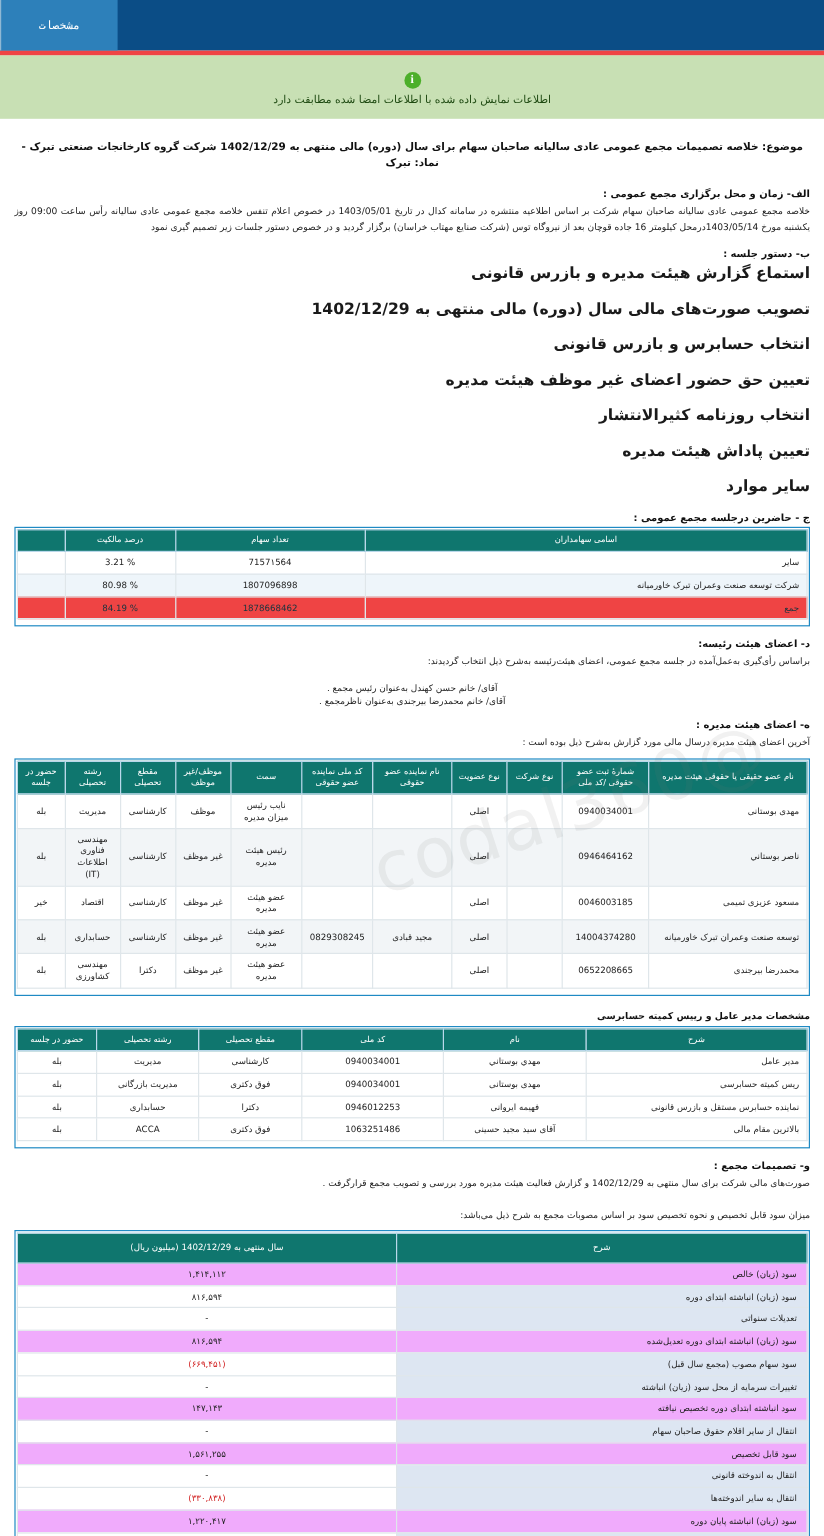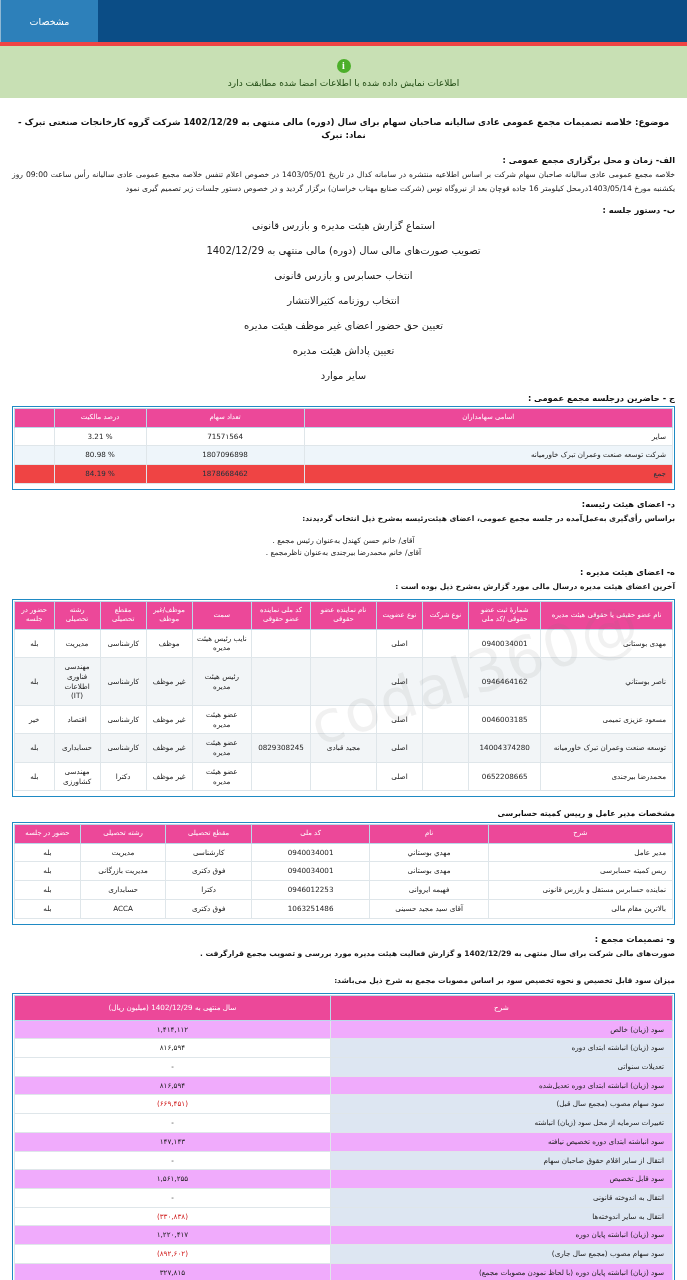--- a/index.html
+++ b/index.html
@@ -17,20 +17,21 @@
   }
 
   
   .topbar {
     height: 42px;
     background: #0b4d86;
     display: flex;
     flex-direction: row-reverse;
     align-items: flex-start;
     position: relative;
+    font-family: Liberation Mono, monospace;
   }
   .tab-active {
     background: #2d80ba;
     color: #ffffff;
     height: 42px;
     min-width: 98px;
     display: flex;
     align-items: center;
     justify-content: center;
     font-size: 9.5px;
@@ -78,59 +79,59 @@
     text-align: right;
   }
   .para {
     font-size: 7.6px;
     color: #1a1a1a;
     line-height: 1.85;
     text-align: justify;
     margin: 0 0 3px;
   }
   .agenda-line {
-    font-size: 10px;
+    font-size: 13px;
     color: #1a1a1a;
     line-height: 1.5;
     margin: 0 0 10px;
-    text-align: center;
+    text-align: right;
+    font-weight: bold;
   }
   .presidium-list { margin: 10px 0 4px; }
   .presidium-list div {
     font-size: 7.4px;
     color: #1a1a1a;
     line-height: 1.55;
     text-align: center;
   }
   .note-right {
     font-size: 7.5px;
     color: #1a1a1a;
     line-height: 1.75;
     text-align: right;
     margin: 3px 0;
-    font-weight: bold;
   }
   .tbl-caption {
     font-size: 7.8px;
     font-weight: bold;
     color: #111;
     margin: 12px 0 4px;
     text-align: right;
   }
 
   
   table {
     width: 100%;
     border-collapse: collapse;
     font-size: 7.2px;
     margin-bottom: 4px;
     background: #ffffff;
   }
   th {
-    background: #ec4899;
+    background: #0f766e;
     color: #ffffff;
     font-weight: normal;
     padding: 4px 3px;
     border: 1px solid #b9d8ea;
     text-align: center;
     line-height: 1.35;
     font-size: 6.9px;
   }
   td {
     border: 1px solid #dfe6ea;
@@ -205,22 +206,22 @@
 
   <div class="subject">موضوع: خلاصه تصمیمات مجمع عمومی عادی سالیانه صاحبان سهام برای سال (دوره) مالی منتهی به 1402/12/29 شرکت گروه کارخانجات صنعتی تبرک - نماد: تبرک</div>
 
   <div class="sec-head">الف- زمان و محل برگزاری مجمع عمومی :</div>
   <div class="para">خلاصه مجمع عمومی عادی سالیانه صاحبان سهام شرکت بر اساس اطلاعیه منتشره در سامانه کدال در تاریخ 1403/05/01 در خصوص اعلام تنفس خلاصه مجمع عمومی عادی سالیانه رأس ساعت 09:00 روز یکشنبه مورخ 1403/05/14درمحل کیلومتر 16 جاده قوچان بعد از نیروگاه توس (شرکت صنایع مهتاب خراسان)  برگزار گردید و در خصوص دستور جلسات زیر تصمیم گیری نمود</div>
 
   <div class="sec-head">ب- دستور جلسه :</div>
   <div class="agenda-line">استماع گزارش هیئت مدیره و بازرس قانونی</div>
   <div class="agenda-line">تصویب صورت‌های مالی سال (دوره) مالی منتهی به 1402/12/29</div>
   <div class="agenda-line">انتخاب حسابرس و بازرس قانونی</div>
+  <div class="agenda-line">تعیین حق حضور اعضای غیر موظف هیئت مدیره</div>
   <div class="agenda-line">انتخاب روزنامه کثیرالانتشار</div>
-  <div class="agenda-line">تعیین حق حضور اعضای غیر موظف هیئت مدیره</div>
   <div class="agenda-line">تعیین پاداش هیئت مدیره</div>
   <div class="agenda-line">سایر موارد</div>
 
   <div class="sec-head">ج - حاضرین درجلسه مجمع عمومی :</div>
   <div class="tbl-outer">
     <table class="t-shareholders">
       <thead>
         <tr>
           <th style="width:56%">اسامی سهامداران</th>
           <th style="width:24%">تعداد سهام</th>
@@ -279,21 +280,21 @@
         </tr>
       </thead>
       <tbody>
         <tr>
           <td class="name">مهدی بوستانی</td>
           <td class="ltr">0940034001</td>
           <td></td>
           <td>اصلی</td>
           <td></td>
           <td class="ltr"></td>
-          <td>نایب رئیس هیئت مدیره</td>
+          <td>نایب رئیس میزان مدیره</td>
           <td>موظف</td>
           <td>کارشناسی</td>
           <td>مدیریت</td>
           <td>بله</td>
         </tr>
         <tr class="alt">
           <td class="name">ناصر بوستاني</td>
           <td class="ltr">0946464162</td>
           <td></td>
           <td>اصلی</td>

